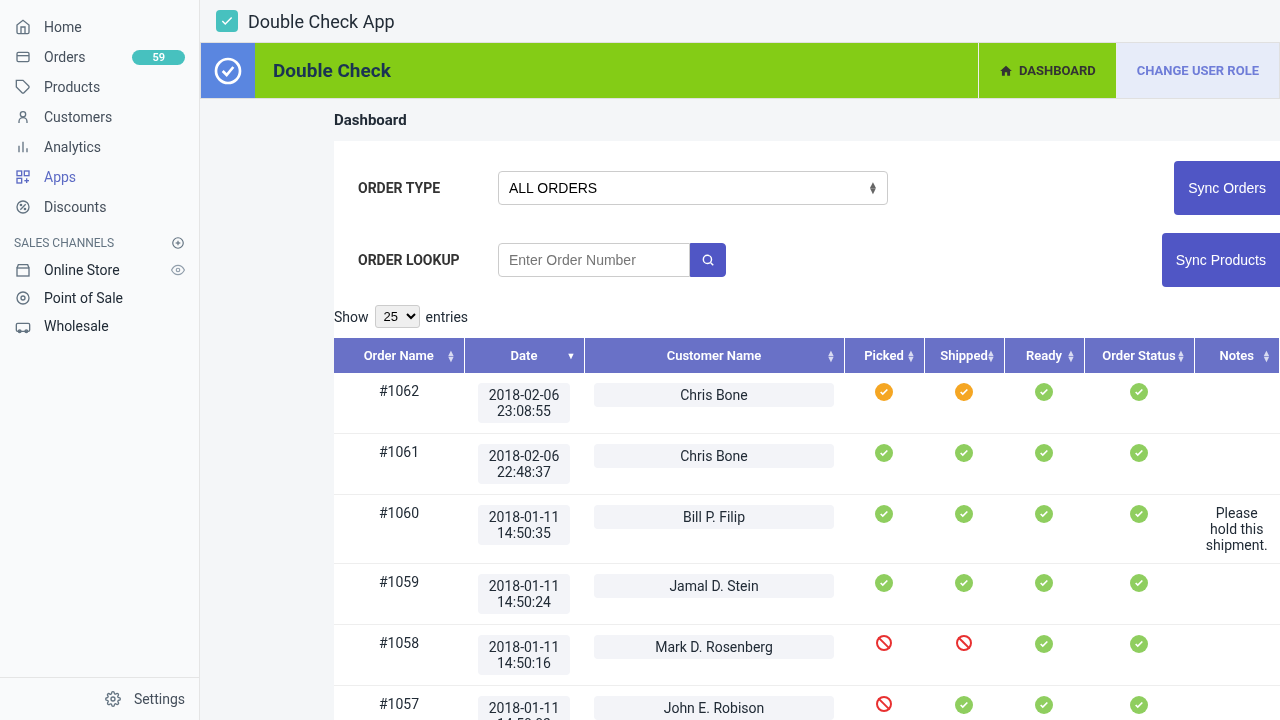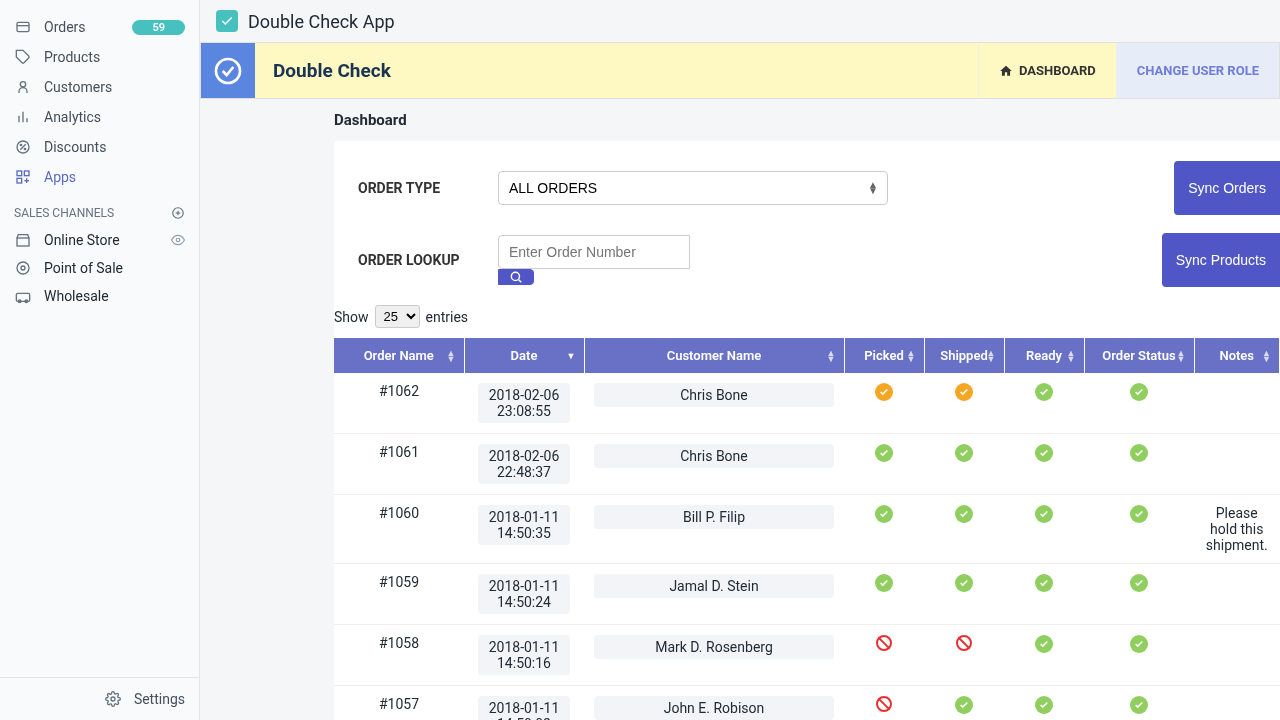--- a/index.html
+++ b/index.html
@@ -20,39 +20,39 @@
 .nav-channel-item .eye { margin-left: auto; color: #919eab; }
 .sidebar-footer { margin-top: auto; border-top: 1px solid #e5e5e5; }
 .sidebar-footer .nav-item { padding: 12px 14px; justify-content: flex-end; }
 
 
 .main { flex: 1; display: flex; flex-direction: column; overflow: hidden; }
 .top-bar { display: flex; align-items: center; padding: 10px 16px; background: #f4f6f8; }
 .top-bar .app-icon { width: 22px; height: 22px; border-radius: 4px; background: #47c1bf; margin-right: 10px; display: flex; align-items: center; justify-content: center; color: #fff; font-size: 14px; }
 .top-bar .app-title { font-size: 18px; color: #212b36; }
 
-.app-header { display: flex; align-items: stretch; background: #fef9c3; border: 1px solid #e0e0e0; }
+.app-header { display: flex; align-items: stretch; background: #84cc16; border: 1px solid #e0e0e0; }
 .app-logo { width: 54px; background: #5a86e0; display: flex; align-items: center; justify-content: center; }
 .app-name { padding: 16px 18px; font-size: 19px; font-weight: 700; color: #1a3353; flex: 1; display: flex; align-items: center; }
 .app-tabs { display: flex; }
 .app-tab { display: flex; align-items: center; gap: 6px; padding: 0 20px; font-size: 13px; font-weight: 700; color: #333; border-left: 1px solid #eee; cursor: pointer; }
 .app-tab.alt { background: #e7ecf9; color: #6f7dd8; }
 
 .content-wrap { padding: 0; overflow-y: auto; }
 .dashboard-title { padding: 12px 0 12px 24px; margin-left: 110px; }
 .dashboard-title h3 { font-size: 15px; font-weight: 700; }
 
 .card { background: #fff; margin-left: 134px; padding: 20px 0 0 0; }
 
 .filter-row { display: flex; align-items: center; padding: 0 0 18px 24px; }
 .filter-label { width: 140px; font-size: 14px; font-weight: 700; color: #333; }
 .select-wrap { position: relative; flex: 0 0 390px; }
 .select-wrap select { width: 100%; padding: 8px 10px; border: 1px solid #ccc; border-radius: 4px; background: #fff; font-size: 14px; appearance: none; cursor: pointer; }
 .select-caret { position: absolute; right: 10px; top: 50%; transform: translateY(-50%); pointer-events: none; font-size: 10px; color: #666; line-height: 0.6; }
-.lookup-wrap { display: flex; flex-direction: column; }
+.lookup-wrap { display: flex; }
 .lookup-wrap input { width: 192px; padding: 8px 10px; border: 1px solid #ccc; border-radius: 4px 0 0 4px; font-size: 14px; }
 .lookup-btn { width: 36px; background: #5056c5; border: 1px solid #5056c5; color: #fff; border-radius: 0 4px 4px 0; cursor: pointer; display: flex; align-items: center; justify-content: center; }
 .sync-btn-col { margin-left: auto; padding-right: 0; }
 .sync-btn { background: #5056c5; color: #fff; border: none; padding: 19px 14px; font-size: 14px; border-radius: 4px 0 0 4px; cursor: pointer; }
 
 .entries-row { display: flex; align-items: center; gap: 6px; padding: 0 0 10px 0; font-size: 14px; }
 .entries-row select { padding: 2px 4px; border: 1px solid #ccc; border-radius: 3px; font-size: 13px; }
 
 .table { width: 100%; border-collapse: collapse; }
 .table thead th { background: #6971c7; color: #ffffff; font-size: 13px; font-weight: 600; padding: 10px 8px; text-align: center; border-right: 1px solid rgba(255,255,255,0.15); position: relative; }
@@ -74,20 +74,29 @@
 </head>
 <body>
 
 <div class="layout">
 
   <aside class="sidebar">
     <div id="nav-main">
         <div class="nav-item">
           <span class="icon">
             <svg width="16" height="16" viewBox="0 0 24 24" fill="none" stroke="#637381" stroke-width="2">
+              <path d="M3 9l9-7 9 7v11a2 2 0 0 1-2 2H5a2 2 0 0 1-2-2z"></path>
+              <polyline points="9 22 9 12 15 12 15 22"></polyline>
+            </svg>
+          </span>
+          <span>Home</span>
+        </div>
+        <div class="nav-item">
+          <span class="icon">
+            <svg width="16" height="16" viewBox="0 0 24 24" fill="none" stroke="#637381" stroke-width="2">
               <rect x="3" y="5" width="18" height="14" rx="2"></rect>
               <line x1="3" y1="10" x2="21" y2="10"></line>
             </svg>
           </span>
           <span>Orders</span>
           <span class="badge">59</span>
         </div>
         <div class="nav-item">
           <span class="icon">
             <svg width="16" height="16" viewBox="0 0 24 24" fill="none" stroke="#637381" stroke-width="2">
@@ -108,43 +117,43 @@
         </div>
         <div class="nav-item">
           <span class="icon">
             <svg width="16" height="16" viewBox="0 0 24 24" fill="none" stroke="#637381" stroke-width="2">
               <line x1="6" y1="20" x2="6" y2="10"></line>
               <line x1="12" y1="20" x2="12" y2="4"></line>
               <line x1="18" y1="20" x2="18" y2="14"></line>
             </svg>
           </span>
           <span>Analytics</span>
-        </div>
-        <div class="nav-item">
-          <span class="icon">
-            <svg width="16" height="16" viewBox="0 0 24 24" fill="none" stroke="#637381" stroke-width="2">
-              <circle cx="12" cy="12" r="9"></circle>
-              <line x1="8" y1="16" x2="16" y2="8"></line>
-              <circle cx="9" cy="9" r="1"></circle>
-              <circle cx="15" cy="15" r="1"></circle>
-            </svg>
-          </span>
-          <span>Discounts</span>
         </div>
         <div class="nav-item active">
           <span class="icon">
             <svg width="16" height="16" viewBox="0 0 24 24" fill="none" stroke="#5c6ac4" stroke-width="2">
               <rect x="3" y="3" width="7" height="7"></rect>
               <rect x="14" y="3" width="7" height="7"></rect>
               <rect x="3" y="14" width="7" height="7"></rect>
               <line x1="17.5" y1="14" x2="17.5" y2="21"></line>
               <line x1="14" y1="17.5" x2="21" y2="17.5"></line>
             </svg>
           </span>
           <span>Apps</span>
+        </div>
+        <div class="nav-item">
+          <span class="icon">
+            <svg width="16" height="16" viewBox="0 0 24 24" fill="none" stroke="#637381" stroke-width="2">
+              <circle cx="12" cy="12" r="9"></circle>
+              <line x1="8" y1="16" x2="16" y2="8"></line>
+              <circle cx="9" cy="9" r="1"></circle>
+              <circle cx="15" cy="15" r="1"></circle>
+            </svg>
+          </span>
+          <span>Discounts</span>
         </div>
       </div>
     <div class="nav-header">
       <span>SALES CHANNELS</span>
       <span class="plus">
         <svg width="14" height="14" viewBox="0 0 24 24" fill="none" stroke="currentColor" stroke-width="2">
             <circle cx="12" cy="12" r="9"></circle>
             <line x1="12" y1="8" x2="12" y2="16"></line>
             <line x1="8" y1="12" x2="16" y2="12"></line>
           </svg>

